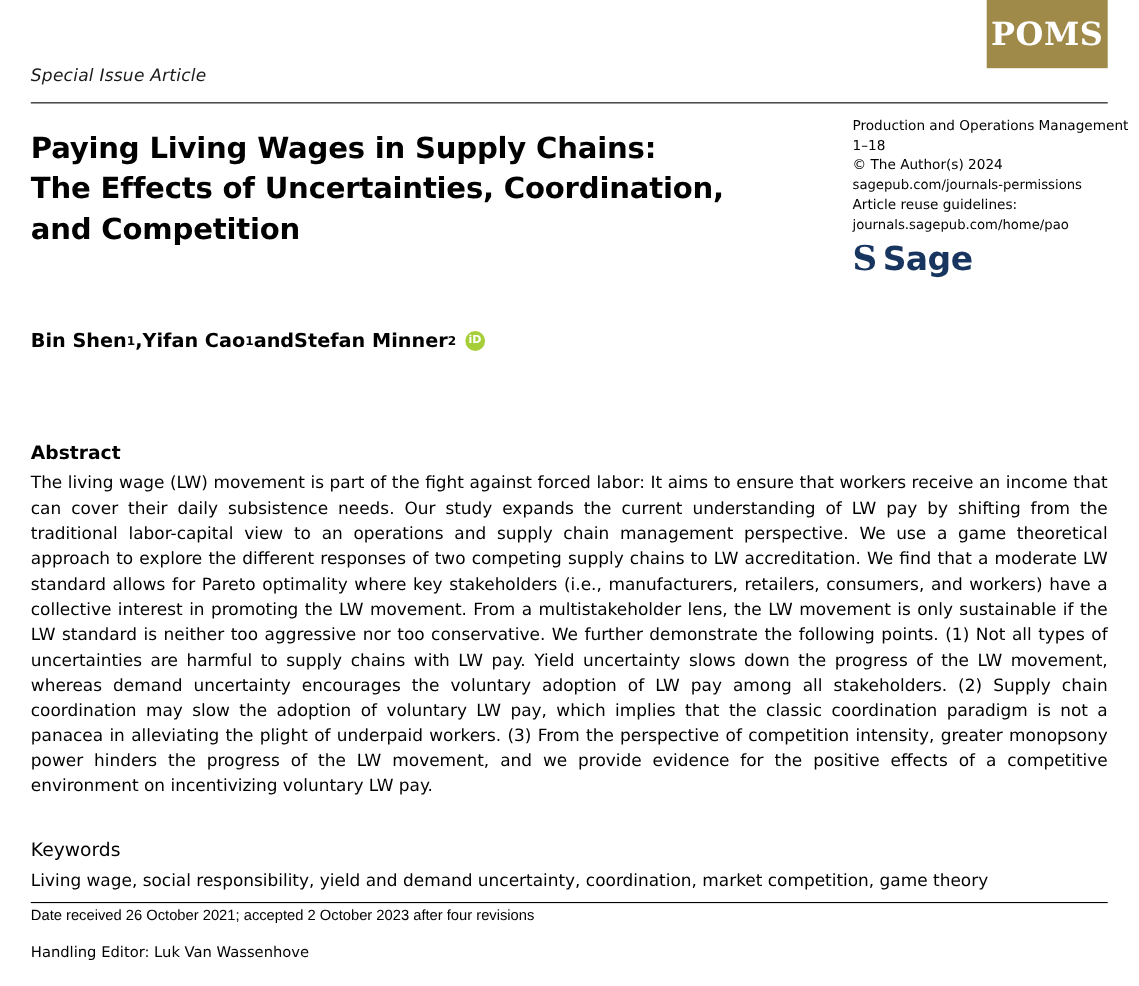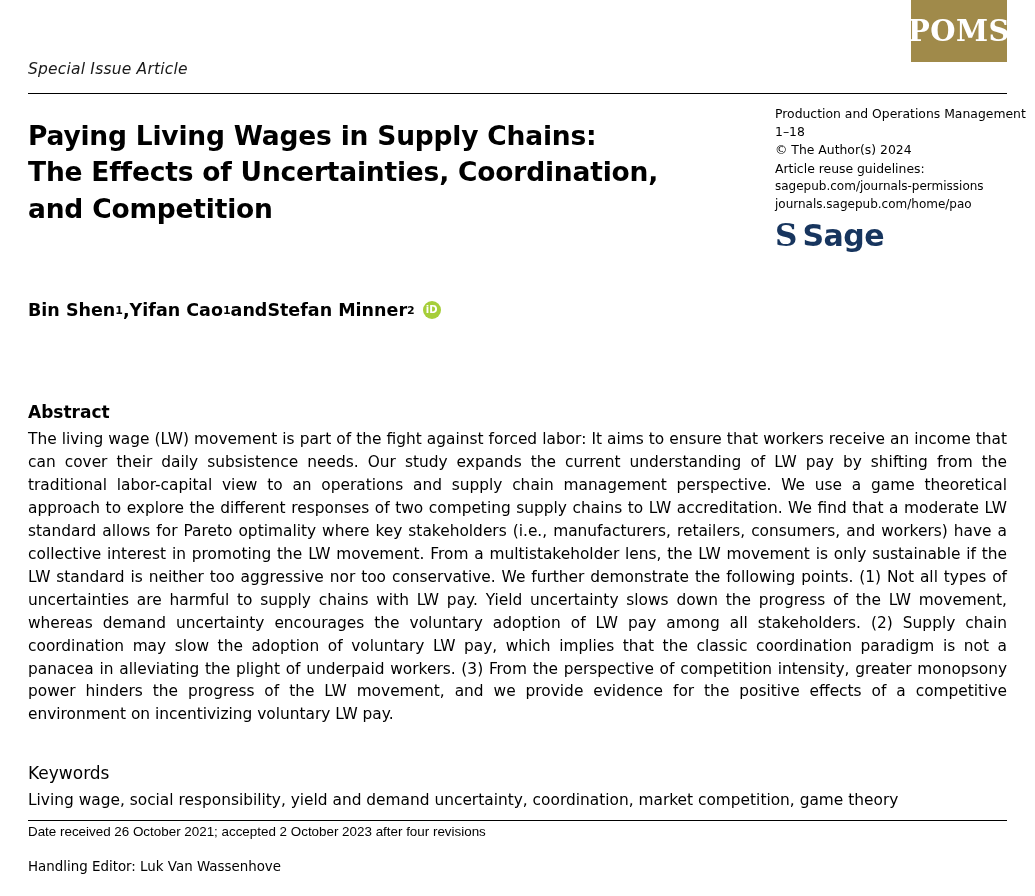--- a/index.html
+++ b/index.html
@@ -21,21 +21,21 @@
     height: 896px;
     box-sizing: border-box;
     padding: 0 28px;
   }
 
   
   .poms-logo {
     position: absolute;
     top: 0;
     right: 28px;
-    width: 96px;
+    width: 110px;
     height: 62px;
     background: #a08a4a;
     display: flex;
     align-items: center;
     justify-content: center;
   }
   .poms-logo .poms-text {
     color: #ffffff;
     font-family: "DejaVu Serif", serif;
     font-weight: bold;
@@ -225,22 +225,22 @@
   <div class="title">
     <div>Paying Living Wages in Supply Chains:</div>
     <div>The Effects of Uncertainties, Coordination,</div>
     <div>and Competition</div>
   </div>
 
   <div class="journal-meta">
     <div class="line">Production and Operations Management</div>
     <div class="line">1–18</div>
     <div class="line">© The Author(s) 2024</div>
+    <div class="line small-link">sagepub.com/journals-permissions</div>
     <div class="line">Article reuse guidelines:</div>
-    <div class="line small-link">sagepub.com/journals-permissions</div>
     <div class="line small-link">journals.sagepub.com/home/pao</div>
     <div class="sage-logo">
       <span class="s-mark">S</span>
       <span class="sage-word">Sage</span>
     </div>
   </div>
 
   <div class="authors">
     <span>Bin Shen</span>
       <sup>1</sup>

